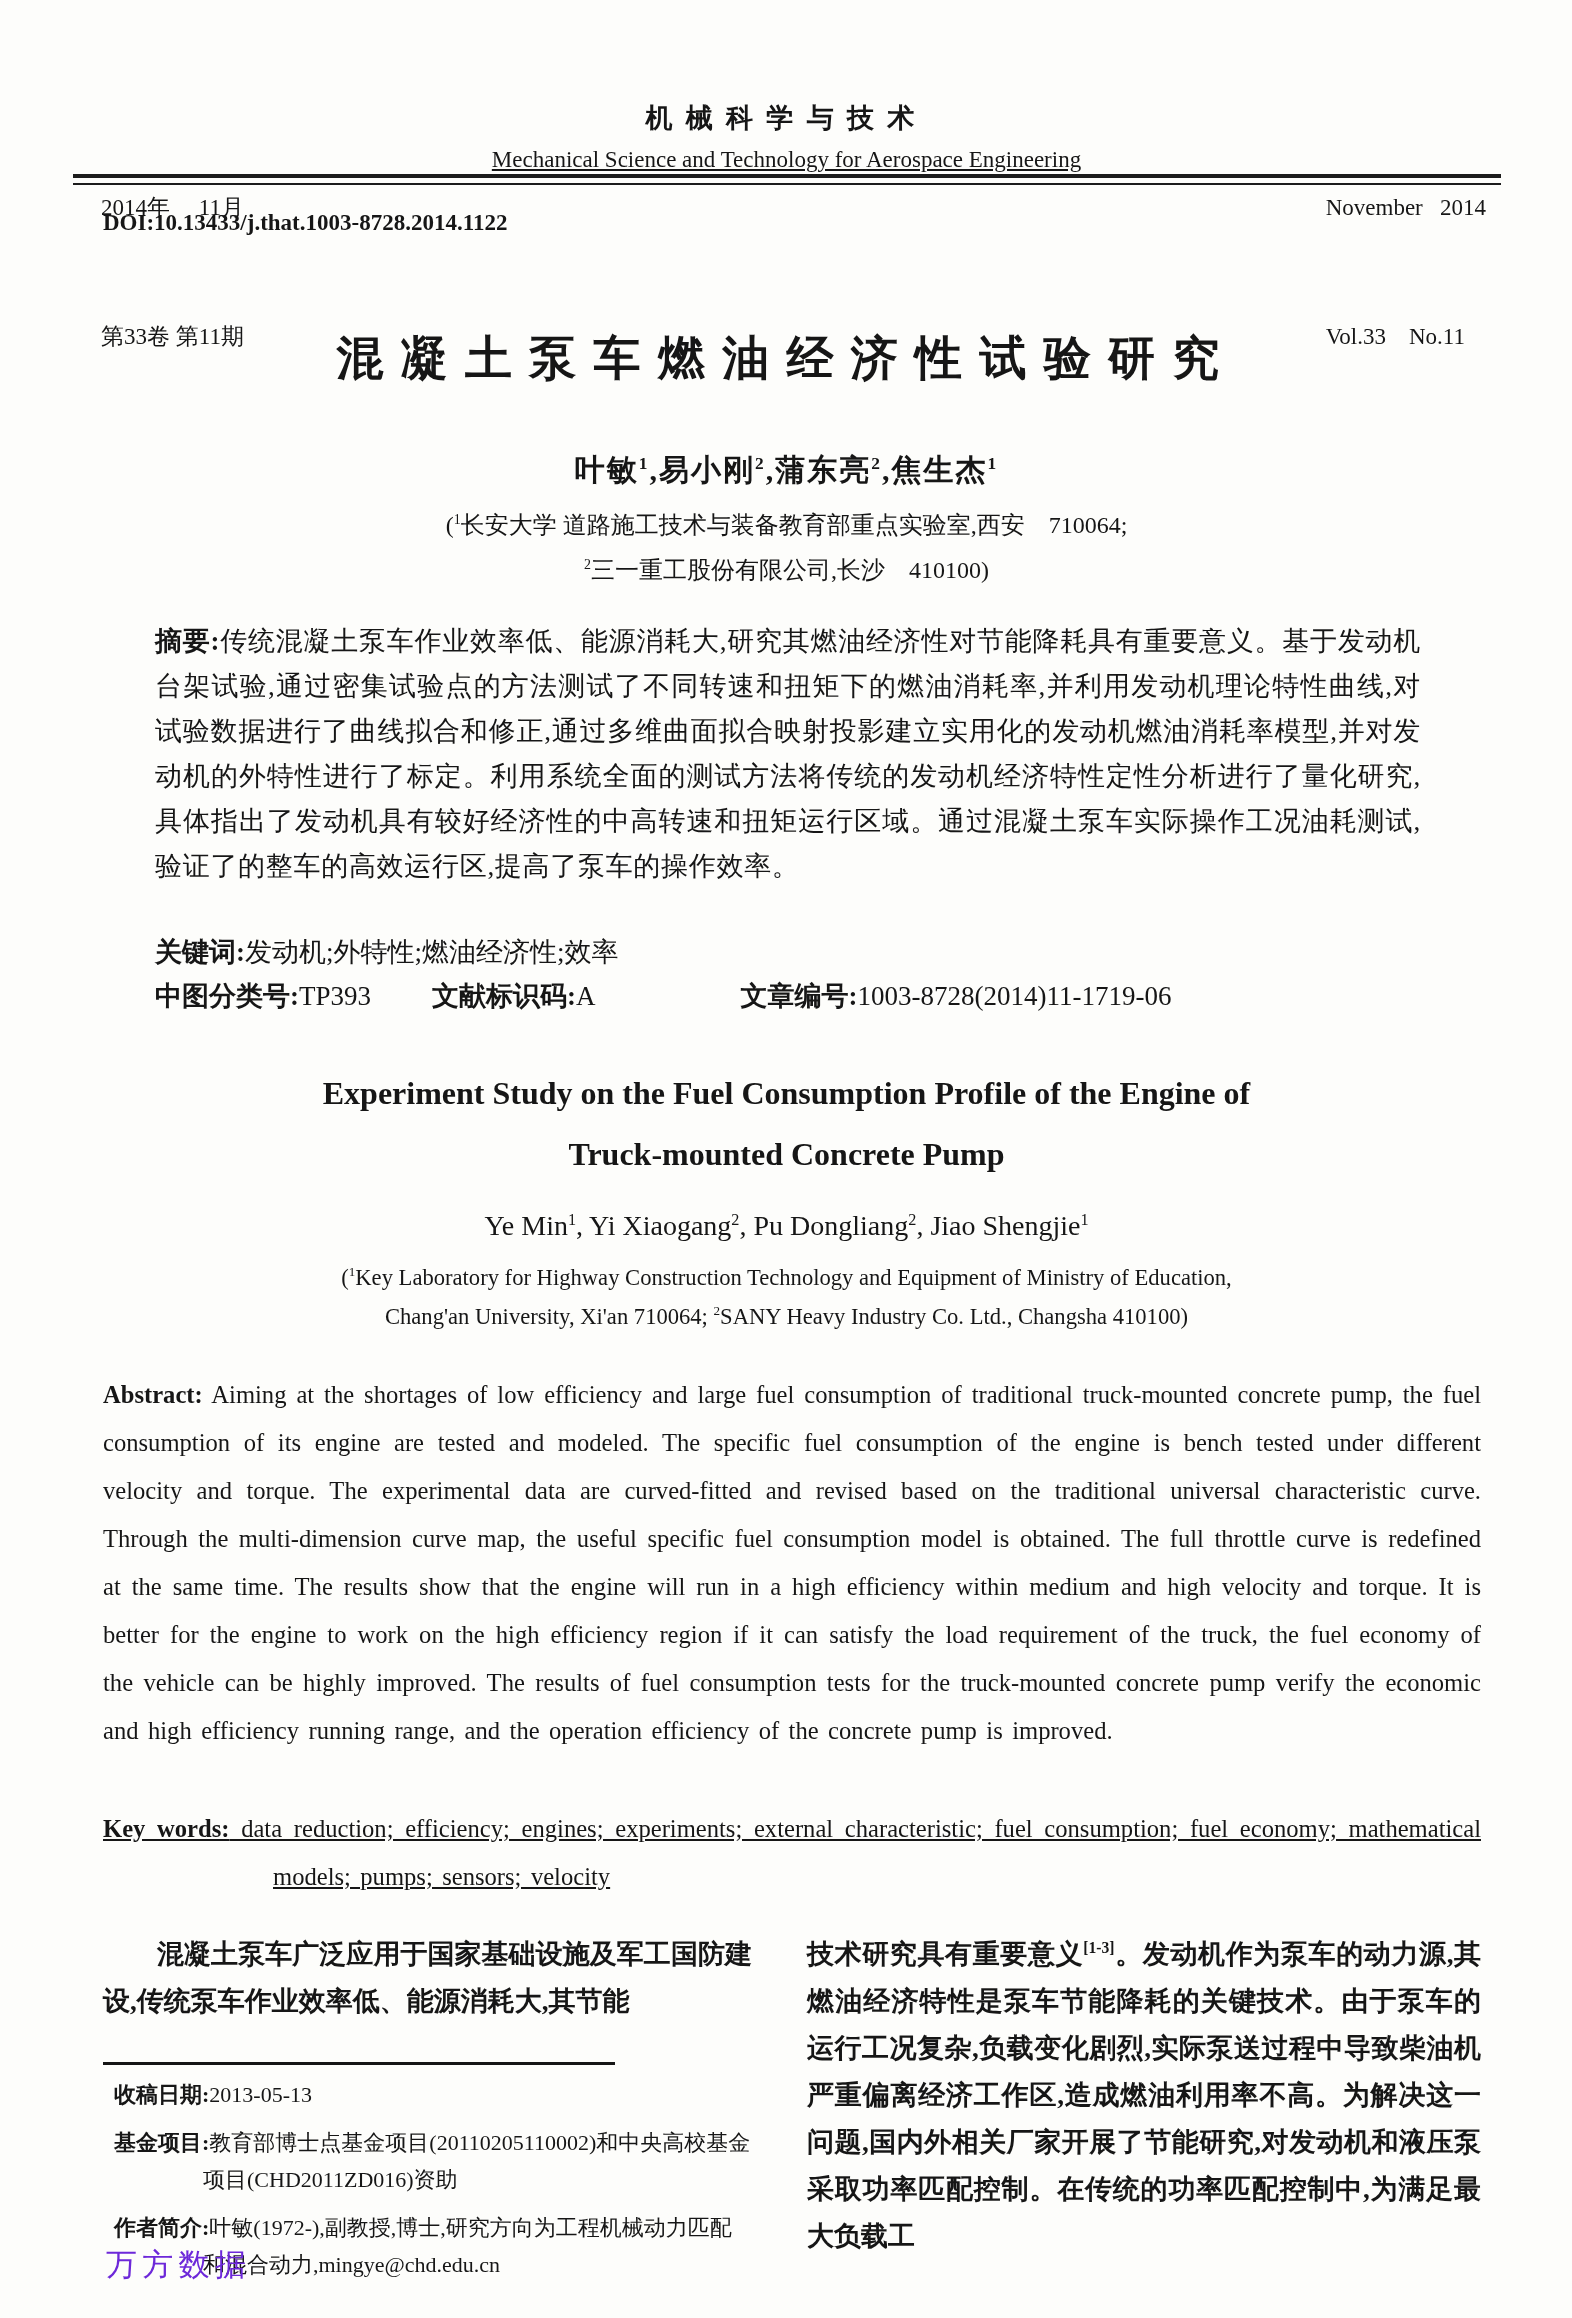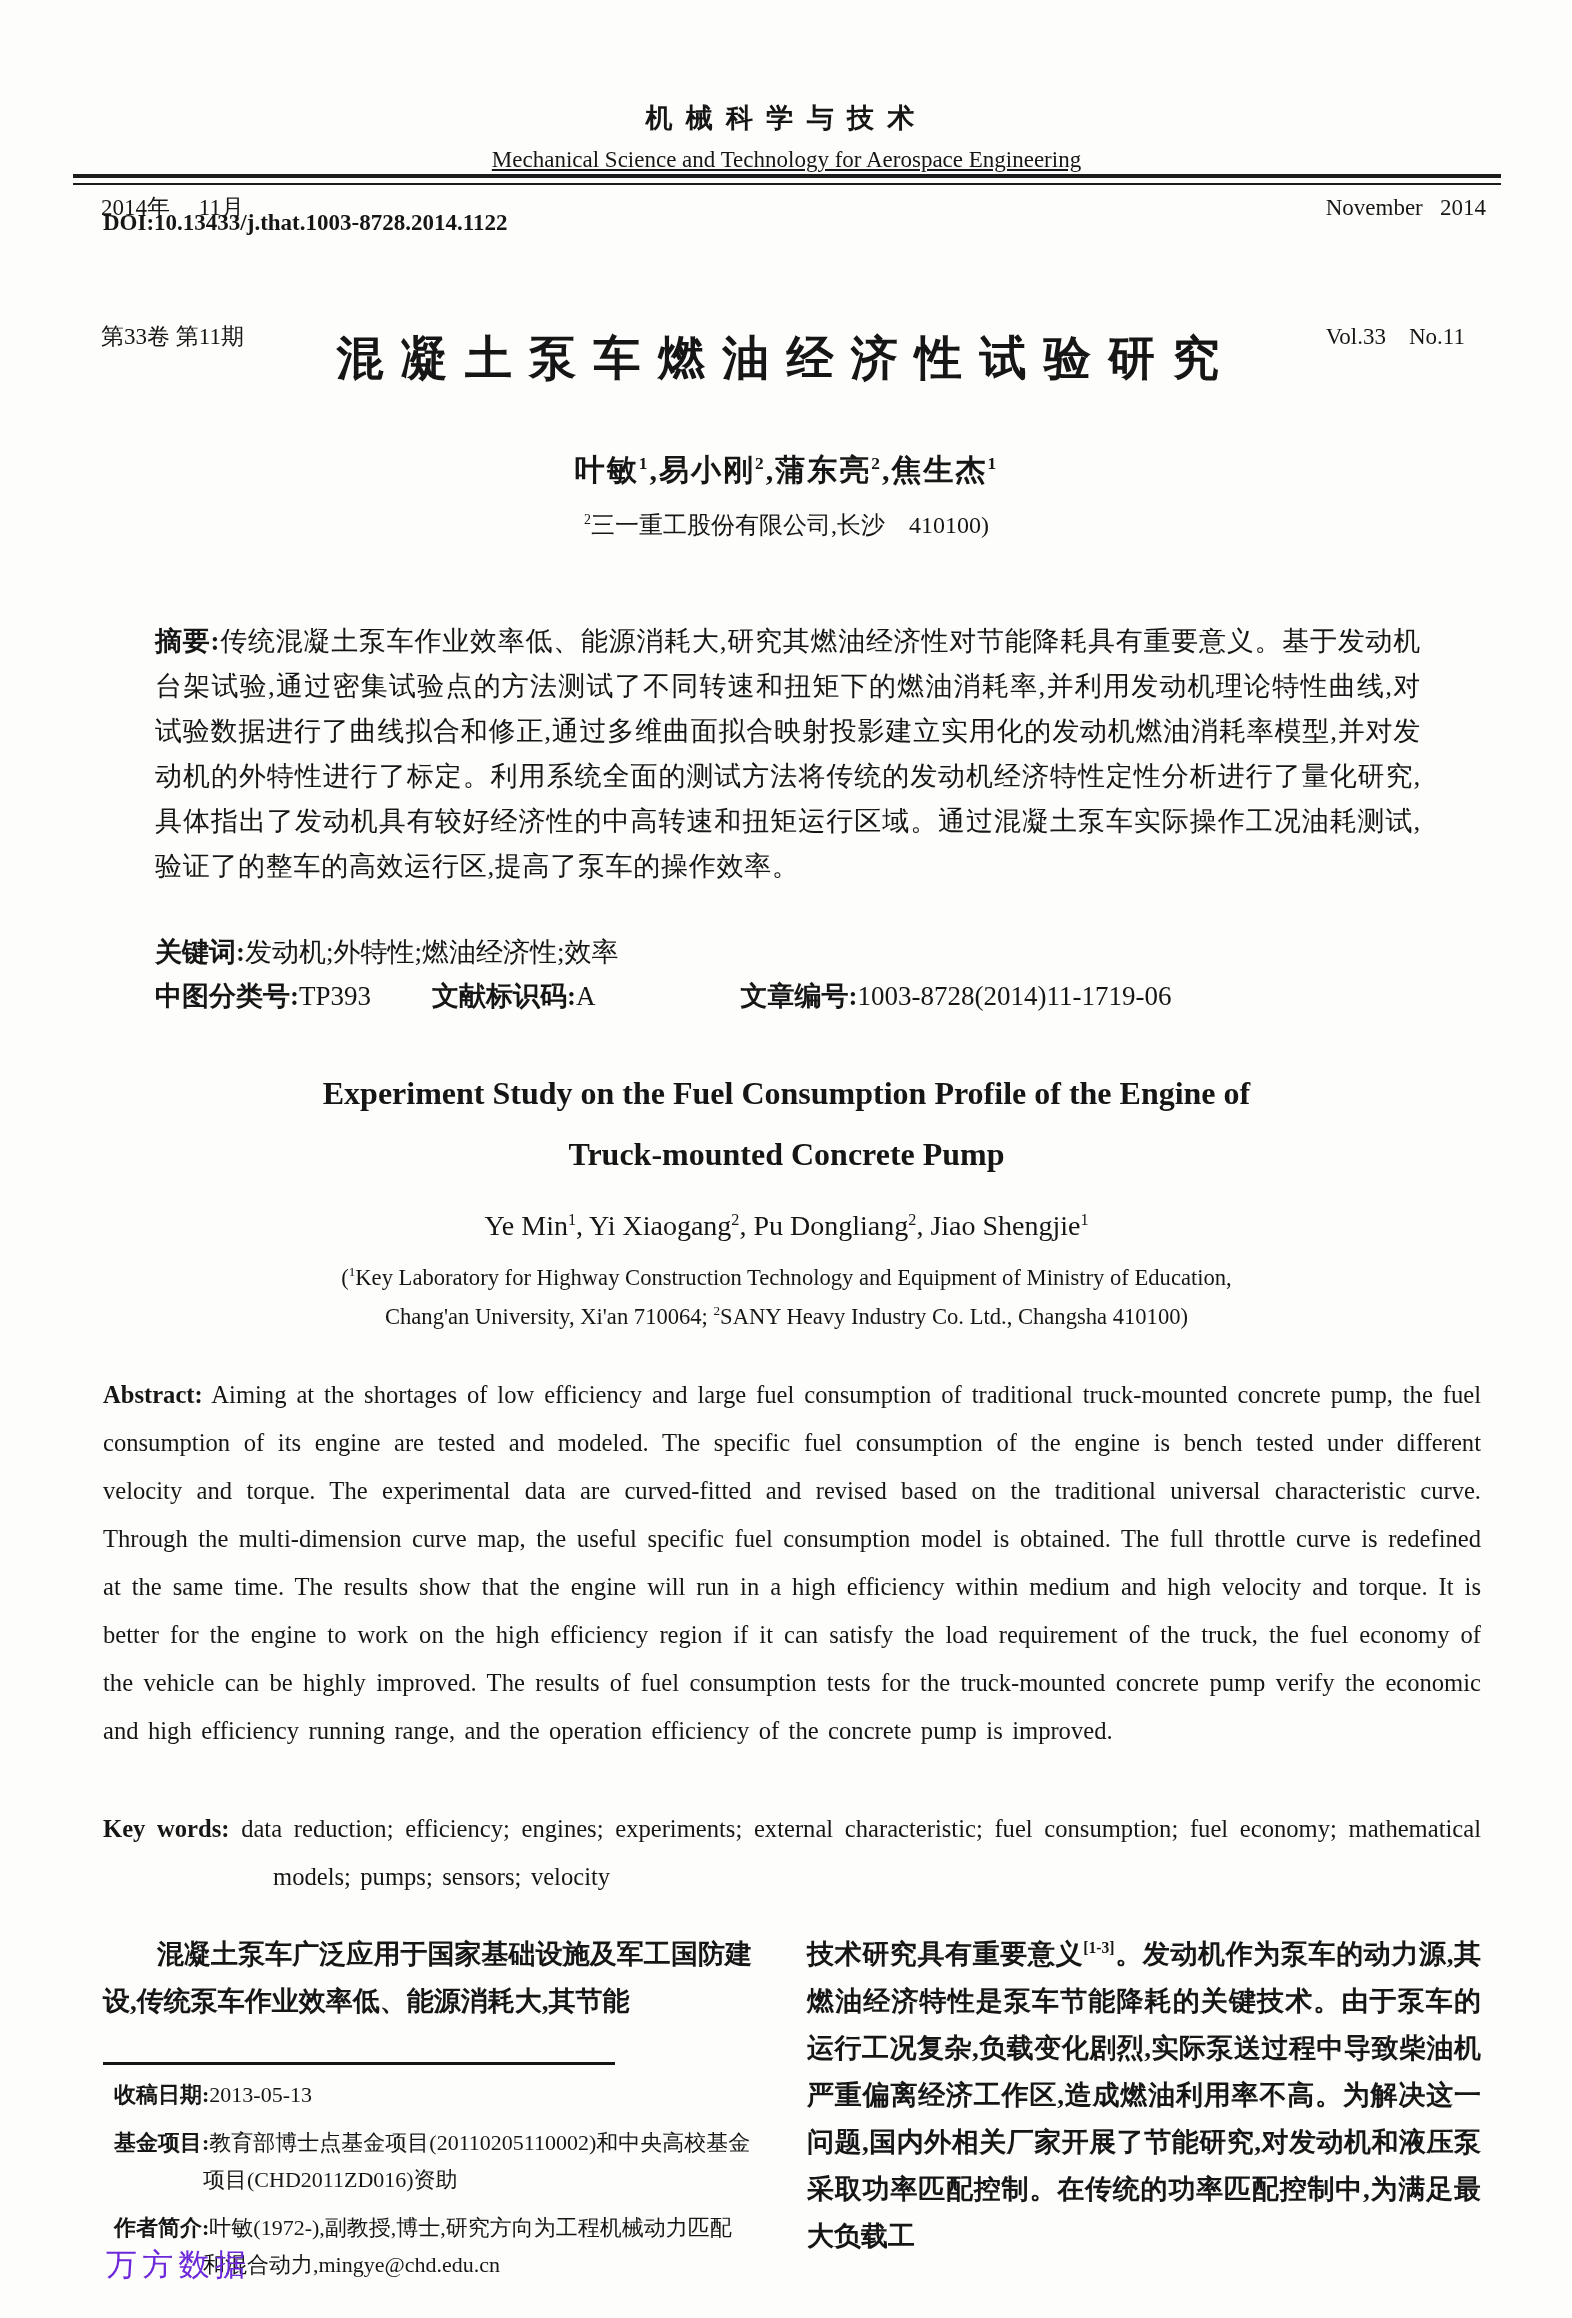--- a/index.html
+++ b/index.html
@@ -41,21 +41,21 @@
   .title-en { position:absolute; left:0; top:1063px; width:100%; text-align:center;
               font-size:32px; font-weight:bold; line-height:61px; }
   .authors-en { position:absolute; left:0; top:1210px; width:100%; text-align:center; font-size:28px; }
   .affil-en { position:absolute; left:0; top:1258px; width:100%; text-align:center;
               font-size:22.6px; line-height:39px; }
 
   .abstract-en { position:absolute; left:103px; top:1371px; width:1378px;
                  font-size:24.6px; line-height:48px; text-align:justify; word-spacing:3.3px; }
   .keywords-en { position:absolute; left:103px; top:1805px; width:1378px;
                  font-size:24.6px; line-height:48px; text-align:justify; word-spacing:3.3px;
-                 padding-left:170px; text-indent:-170px; box-sizing:border-box; }
+                 padding-left:170px; text-indent:-170px; box-sizing:border-box;text-decoration:underline; }
 
   .body-cols { position:absolute; left:103px; top:1931px; width:1378px; display:flex; gap:55px;font-weight:bold; }
   .col { font-size:27px; line-height:47px; text-align:justify; }
   .col-left  { width:649px; }
   .col-right { width:674px; }
   .col-left p { margin:0; text-indent:2em; }
   .col-right p { margin:0; }
 
   .footnote { position:absolute; left:103px; top:2062px; width:659px; background:#fdfdfb; }
   .footnote .fn-rule { width:512px; height:2.7px; background:#151515; margin-bottom:10.6px; }
@@ -89,20 +89,21 @@
 
   <div class="doi">DOI:10.13433/j.that.1003-8728.2014.1122</div>
 
   <div class="title-zh">混凝土泵车燃油经济性试验研究</div>
 
   <div class="authors-zh">
     <span><span>叶敏</span><span class="sup">1</span><span>,</span></span><span><span>易小刚</span><span class="sup">2</span><span>,</span></span><span><span>蒲东亮</span><span class="sup">2</span><span>,</span></span><span><span>焦生杰</span><span class="sup">1</span></span>
   </div>
 
   <div class="affil-zh">
+    <div><span>(</span><span class="sup">1</span><span>长安大学 道路施工技术与装备教育部重点实验室,西安　710064;</span></div>
     <div><span class="sup">2</span><span>三一重工股份有限公司,长沙　410100)</span></div>
   </div>
 
   <div class="abstract-zh">
     <b>摘要:</b><span>传统混凝土泵车作业效率低、能源消耗大,研究其燃油经济性对节能降耗具有重要意义。基于发动机台架试验,通过密集试验点的方法测试了不同转速和扭矩下的燃油消耗率,并利用发动机理论特性曲线,对试验数据进行了曲线拟合和修正,通过多维曲面拟合映射投影建立实用化的发动机燃油消耗率模型,并对发动机的外特性进行了标定。利用系统全面的测试方法将传统的发动机经济特性定性分析进行了量化研究,具体指出了发动机具有较好经济性的中高转速和扭矩运行区域。通过混凝土泵车实际操作工况油耗测试,验证了的整车的高效运行区,提高了泵车的操作效率。</span>
   </div>
 
   <div class="keywords-zh">
     <b>关键词:</b><span style="font-weight:normal">发动机;外特性;燃油经济性;效率</span>
   </div>

